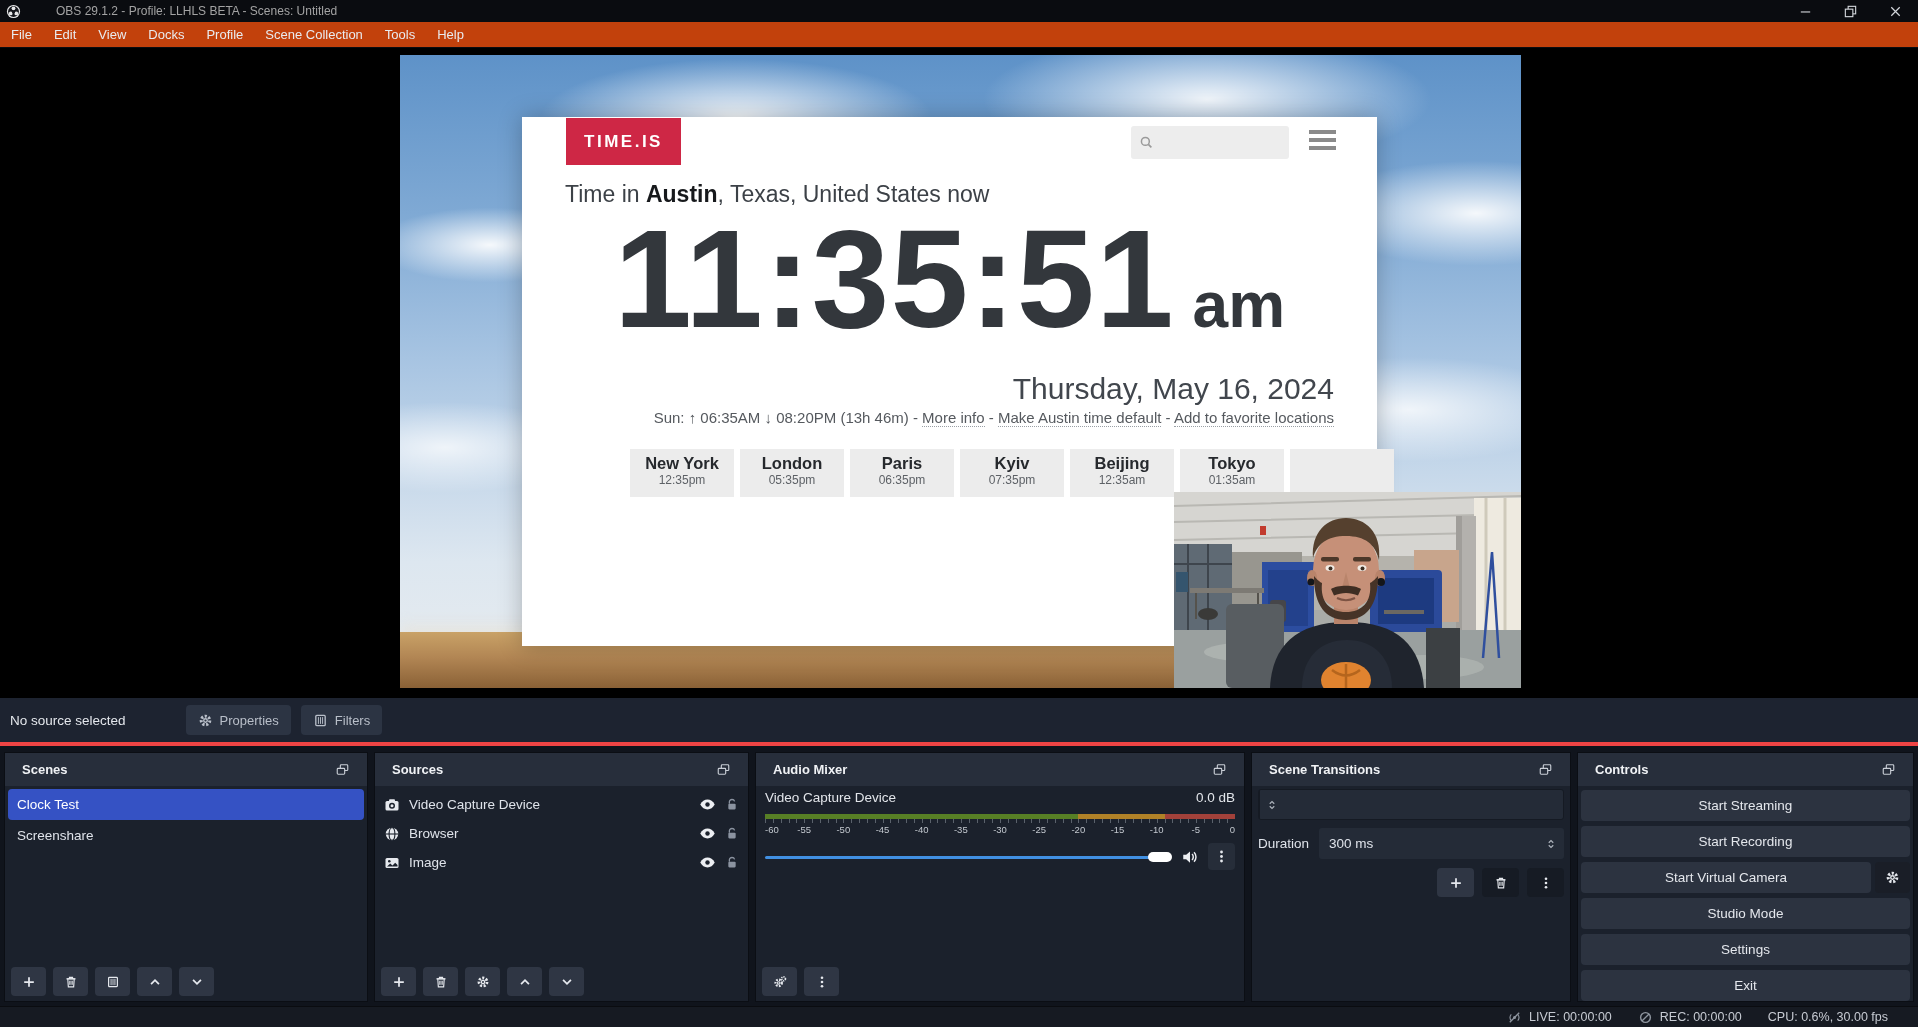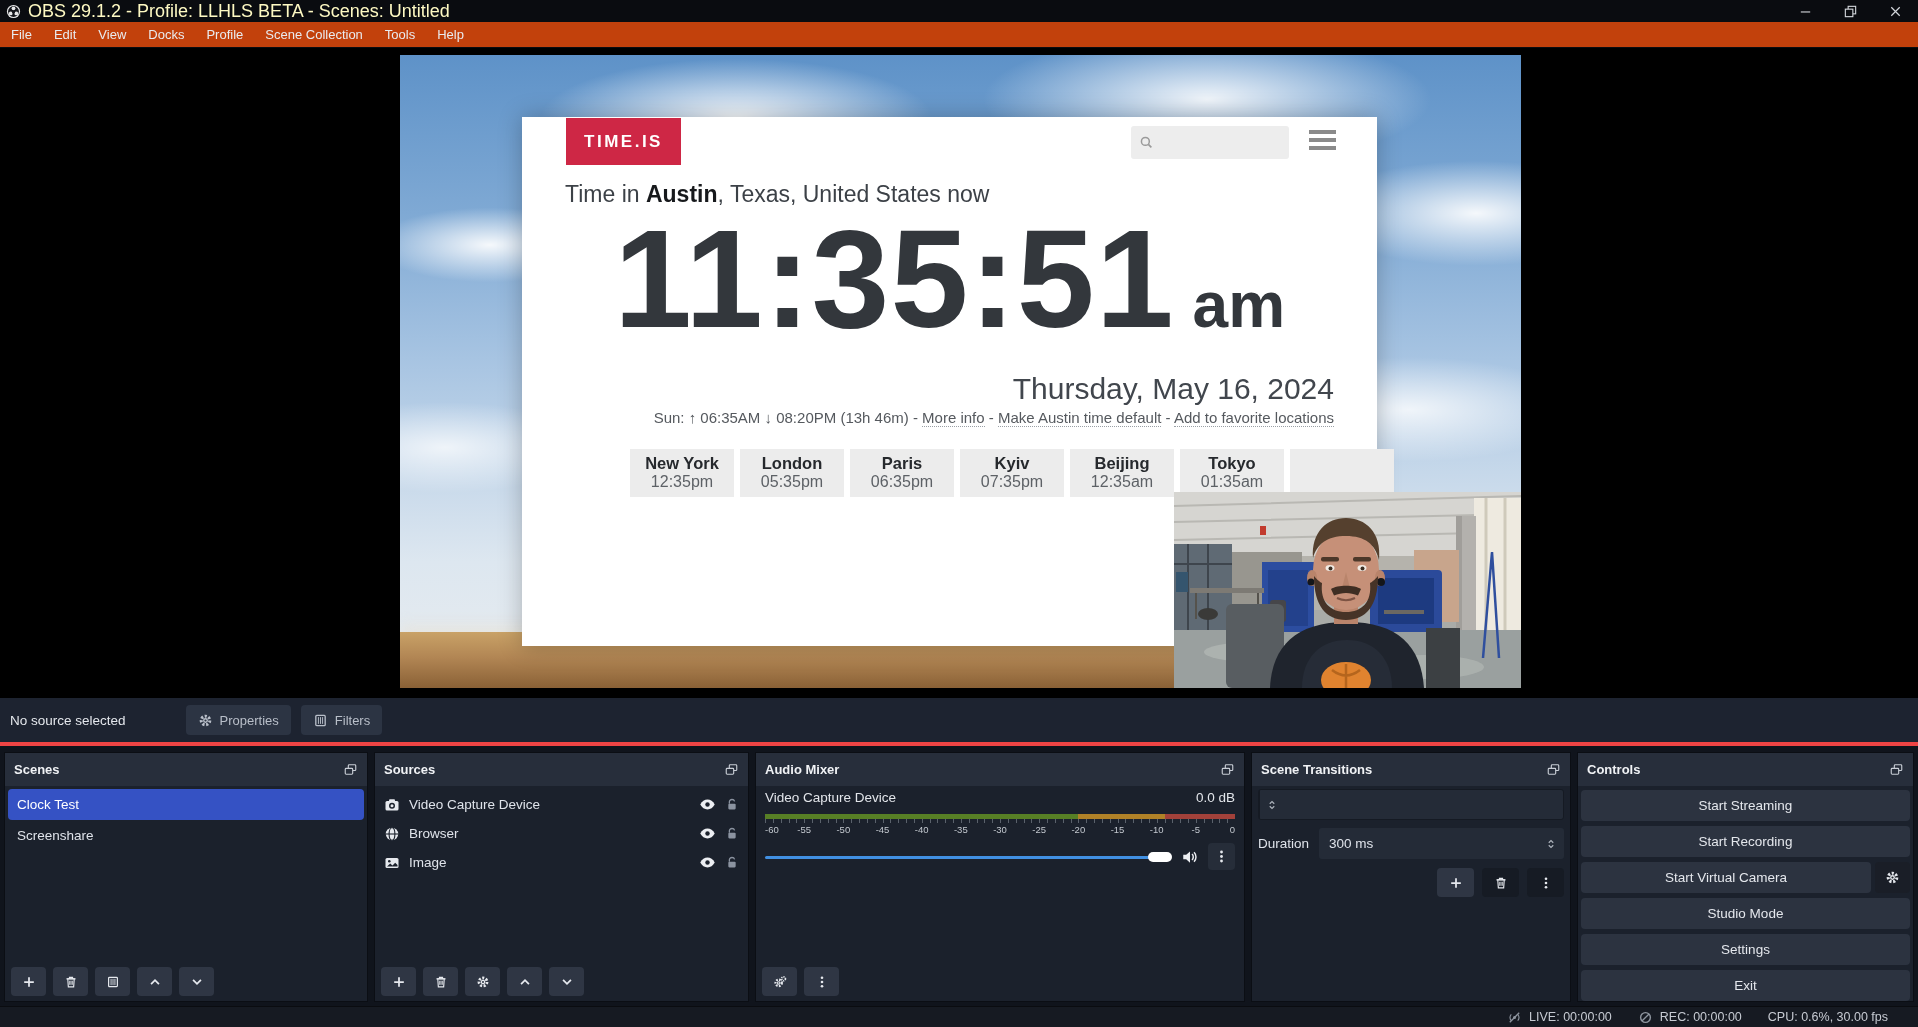--- a/index.html
+++ b/index.html
@@ -5,21 +5,21 @@
   * { margin:0; padding:0; box-sizing:border-box; }
   html,body { width:1918px; height:1027px; overflow:hidden; }
   body { font-family:"Liberation Sans",sans-serif; background:#10141c; position:relative; color:#dfe3ea; }
   svg { display:block; }
   .ic { width:15px; height:15px; }
 
   
   .titlebar { position:absolute; top:0; left:0; right:0; height:22px; background:#0a0c10;
     display:flex; align-items:center; padding-left:6px; }
   .obslogo { width:15px; height:15px; margin-right:7px; }
-  .wtitle { font-size:18px; color:#fef9c3; }
+  .wtitle { font-size:12px; color:#a3a3a3;margin-left:28px; }
   .winbtns { margin-left:auto; display:flex; height:100%; }
   .winbtn { width:45px; height:100%; display:flex; align-items:center; justify-content:center; color:#d2d5da; }
 
   
   .menubar { position:absolute; top:22px; left:0; right:0; height:26px; background:#c2410c;
     display:flex; align-items:stretch; border-bottom:1px solid #0a0c10; }
   .menu-item { padding:0 11px; display:flex; align-items:center; font-size:13px; color:#e9ebef; }
 
   
   .preview { position:absolute; top:48px; left:0; right:0; height:802px; background:#000; }
@@ -53,42 +53,42 @@
   .ti-clock { position:absolute; left:43px; right:43px; top:92px; display:flex; justify-content:center;
     align-items:baseline; gap:18px; color:#33373c; }
   .ti-digits { font-size:140px; font-weight:bold; letter-spacing:1px; line-height:1; }
   .ti-ampm { font-size:64px; font-weight:bold; line-height:1; }
   .ti-date { position:absolute; right:43px; top:255px; font-size:30px; color:#41464d; }
   .ti-sun { position:absolute; right:43px; top:292px; font-size:15px; color:#55595e; white-space:nowrap; }
   .ti-link { border-bottom:1px dotted #9aa0a6; }
   .ti-cities { position:absolute; left:108px; top:332px; display:flex; gap:6px; }
   .city { width:104px; height:48px; background:#ececec; text-align:center; padding-top:5px; }
   .city .cn { font-size:16.5px; font-weight:bold; color:#26292d; }
-  .city .ct { font-size:16px; color:#5d6166; }
+  .city .ct { font-size:12px; color:#5d6166; }
 
   .webcam { position:absolute; left:774px; top:437px; width:347px; height:196px; }
 
   
   .srcbar { position:absolute; top:698px; left:0; right:0; height:48px; background:#1d2330;
     display:flex; align-items:center; padding-left:10px; gap:10px; border-bottom:4px solid #ef4444; }
   .srcbar .status { font-size:13.5px; color:#e4e7ec; margin-right:50px; }
   .bbtn { height:30px; padding:0 12px; background:#2c3443; border:none; border-radius:4px;
     color:#b9bfc9; font-size:13px; font-family:inherit; display:flex; align-items:center; gap:7px; }
 
   
   .docks { position:absolute; top:746px; left:0; right:0; height:260px; background:#10141c; }
   .panel { position:absolute; top:6px; height:250px; background:#1b212c; border:1px solid #0b0e14;
     display:flex; flex-direction:column; }
   .p-scenes { left:4px;   width:364px; }
   .p-sources{ left:374px; width:375px; }
   .p-mixer  { left:755px; width:490px; }
   .p-trans  { left:1251px;width:320px; }
   .p-ctrl   { left:1577px;width:337px; }
   .phead { height:33px; background:#272e3b; display:flex; align-items:center; justify-content:space-between;
-    padding:0 9px; flex:none; }
+    padding:0 17px; flex:none; }
   .ptitle { font-weight:bold; font-size:13px; color:#f0f2f5; }
   .pop { width:15px; height:14px; color:#c9ced6; }
   .pbody { flex:1; position:relative; }
   .ptool { position:absolute; bottom:5px; left:6px; display:flex; gap:7px; }
   .tbtn { width:35px; height:29px; background:#2f3644; border:none; border-radius:4px; color:#e6e9ee;
     display:flex; align-items:center; justify-content:center; }
   .tbtn .ic { width:14px; height:14px; }
 
   
   .scene-list { padding:3px; }

